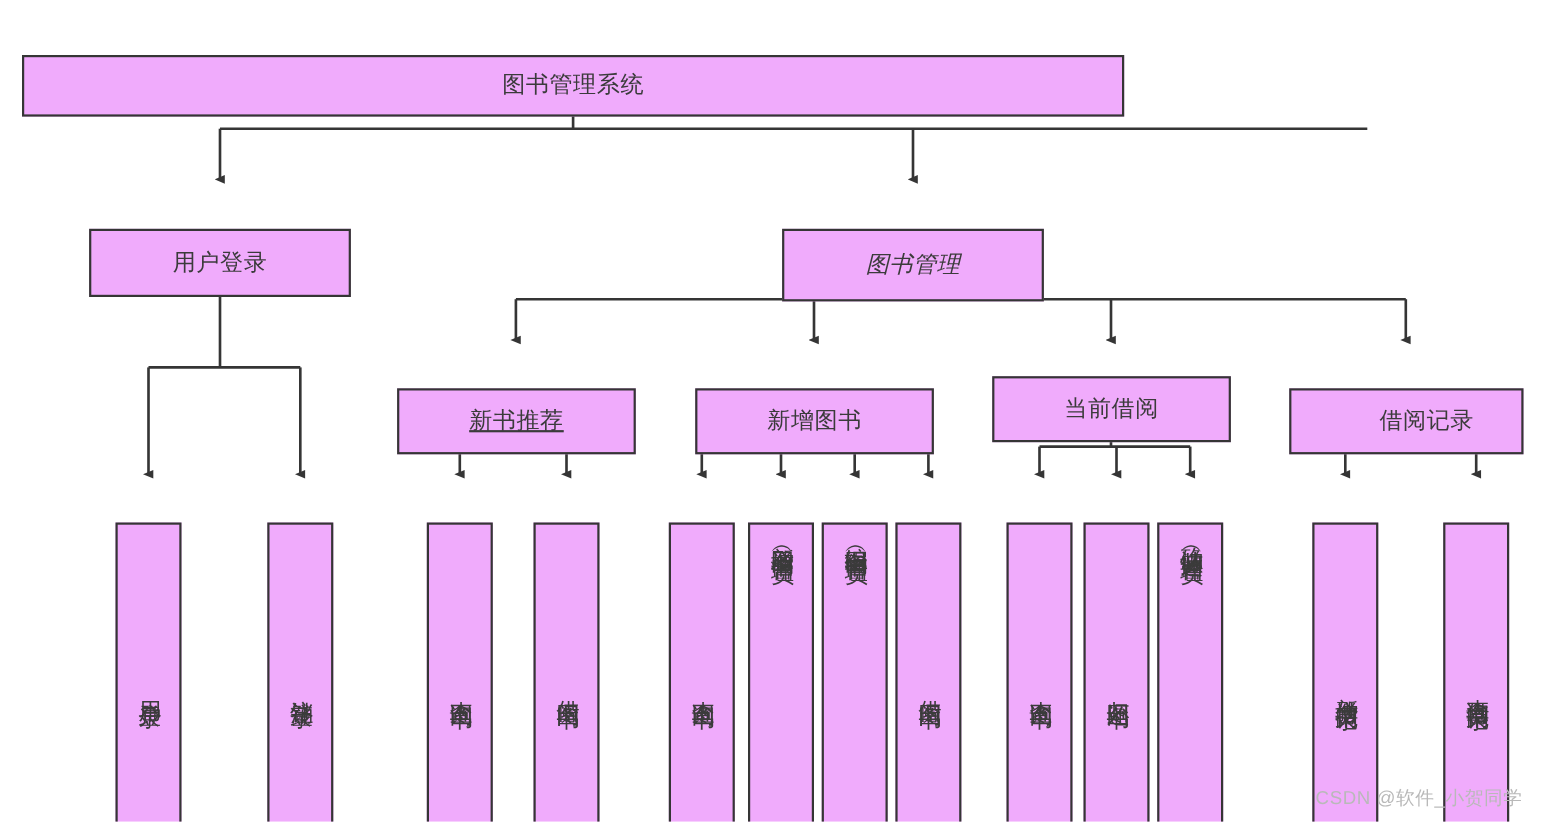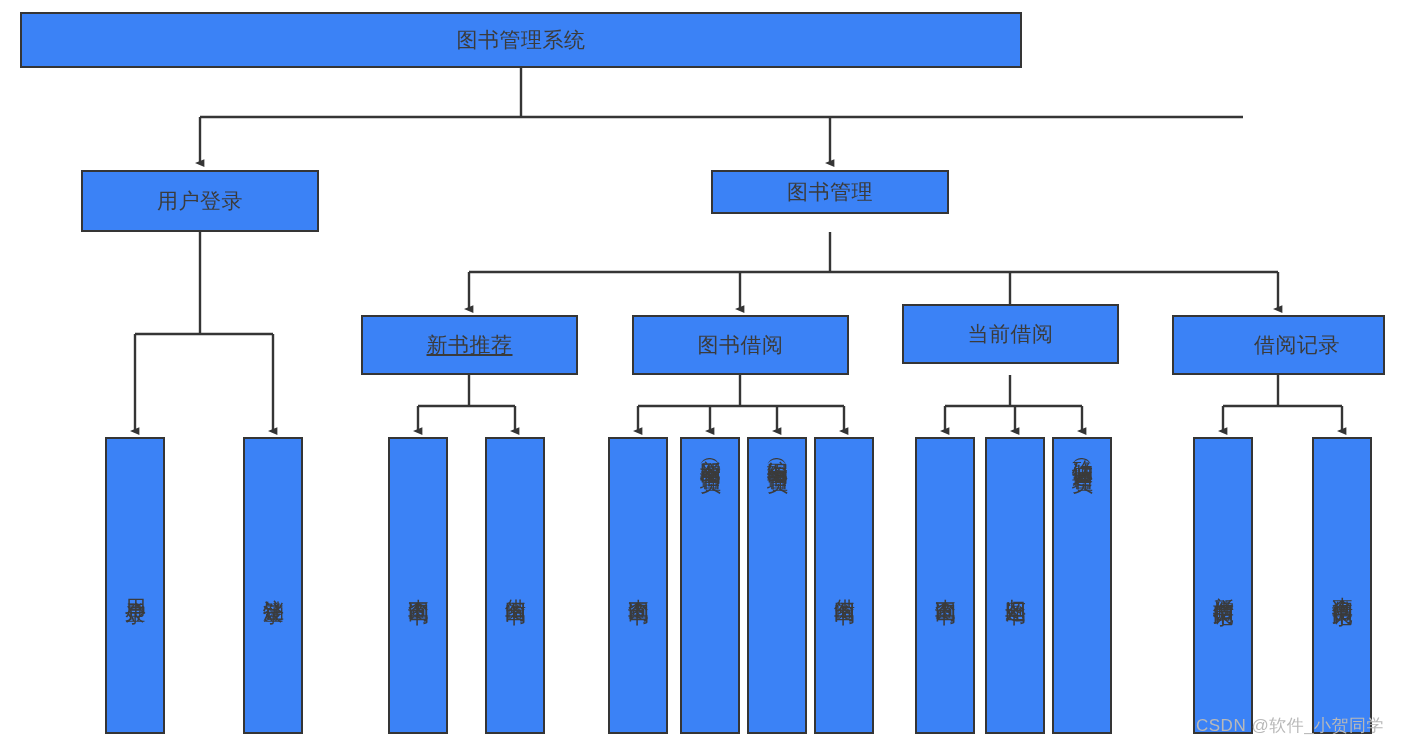--- a/index.html
+++ b/index.html
@@ -23,25 +23,26 @@
     left: 0;
     top: 0;
     width: 1405px;
     height: 747px;
     pointer-events: none;
   }
   .node {
     position: absolute;
     box-sizing: border-box;
     border: 2.4px solid #353535;
-    background: #3b82f6;
+    background: #f0abfc;
     display: flex;
     align-items: center;
     justify-content: center;
     color: #3b3b3b;
+    margin-top: 38px;
   }
   .node .node-label {
     display: block;
     text-align: center;
     letter-spacing: 0.5px;
   }
   
   .node.horizontal .node-label {
     font-size: 21px;
     line-height: 1.2;
@@ -134,29 +135,29 @@
     </g>
   </svg>
 
   <div class="node horizontal root" style="left: 20px; top: 12px; width: 1002px; height: 56px;">
     <span class="node-label">图书管理系统</span>
   </div>
 
   <div class="node horizontal" style="left: 81px; top: 170px; width: 238px; height: 62px;">
     <span class="node-label">用户登录</span>
   </div>
-  <div class="node horizontal" style="left: 711px; top: 170px; width: 238px; height: 44px;">
+  <div class="node horizontal" style="left: 711px; top: 170px; width: 238px; height: 66px; font-style: italic;">
     <span class="node-label">图书管理</span>
   </div>
 
   <div class="node horizontal" style="left: 361px; top: 315px; width: 217px; height: 60px; text-decoration: underline;">
     <span class="node-label">新书推荐</span>
   </div>
   <div class="node horizontal" style="left: 632px; top: 315px; width: 217px; height: 60px;">
-    <span class="node-label">图书借阅</span>
+    <span class="node-label">新增图书</span>
   </div>
   <div class="node horizontal" style="left: 902px; top: 304px; width: 217px; height: 60px;">
     <span class="node-label">当前借阅</span>
   </div>
   <div class="node horizontal" style="left: 1172px; top: 315px; width: 213px; height: 60px; padding-left: 37px;">
     <span class="node-label">借阅记录</span>
   </div>
 
   <div class="node vertical centered" style="left: 105px; top: 437px; width: 60px; height: 297px;">
     <span class="node-label">用户登录</span>

